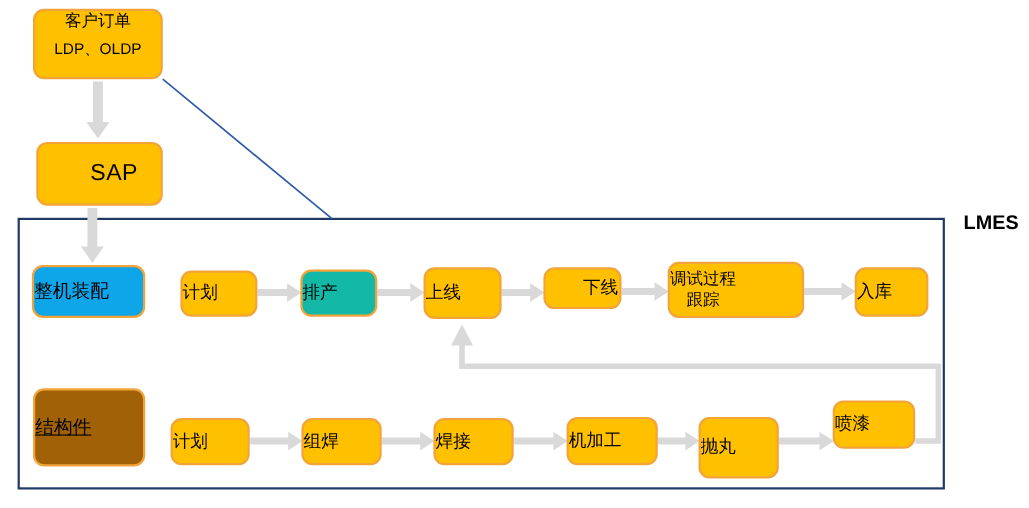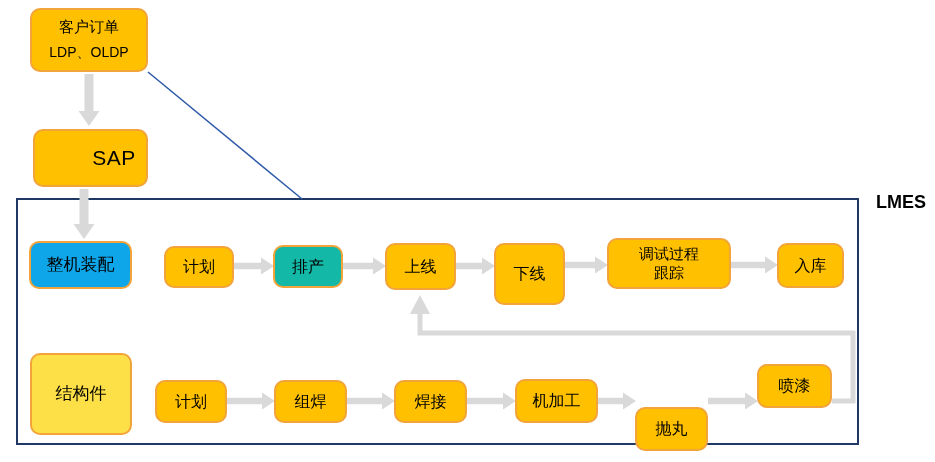--- a/index.html
+++ b/index.html
@@ -1,21 +1,21 @@
 <!DOCTYPE html>
 <html><head>
 <meta charset="utf-8">
 <style>
   html,body{margin:0;padding:0;background:#fff;}
   #canvas{
     position:relative;width:935px;height:462px;background:#fff;overflow:hidden;
     font-family:"Liberation Sans","DejaVu Sans",sans-serif;color:#000;
   }
   .node{
-    position:absolute;display:flex;align-items:center;justify-content:center;
+    position:absolute;display:flex;align-items:center;justify-content:flex-start;
     background:#FFC000;border:2px solid #14532d;border-radius:10px;
     box-sizing:border-box;text-align:center;z-index:3;
   }
   .node .lbl{white-space:pre-line;line-height:1.25;font-size:16px;}
   .src .lbl{font-size:17px;}
   #node-customer-order{flex-direction:column;gap:7px;}
   #node-customer-order .l1{font-size:15px;}
   #node-customer-order .l2{font-size:14px;}
   #node-sap .lbl{font-size:21px;letter-spacing:.5px;margin-left:47px;}
   #node-debug .lbl{font-size:15px;}
@@ -67,46 +67,46 @@
   </div>
   <div class="node" style="left: 164px; top: 246px; width: 70px; height: 42px; background: rgb(255, 192, 0); border-color: rgb(242, 164, 58);">
     <span class="lbl">计划</span>
   </div>
   <div class="node" style="left: 273px; top: 245px; width: 70px; height: 43px; background: #14b8a6; border-color: rgb(242, 164, 58);">
     <span class="lbl">排产</span>
   </div>
   <div class="node" style="left: 385px; top: 243px; width: 71px; height: 47px; background: rgb(255, 192, 0); border-color: rgb(242, 164, 58);">
     <span class="lbl">上线</span>
   </div>
-  <div class="node" style="left: 494px; top: 243px; width: 71px; height: 62px; background: rgb(255, 192, 0); border-color: rgb(242, 164, 58);">
+  <div class="node" style="left: 494px; top: 243px; width: 71px; height: 38px; background: rgb(255, 192, 0); border-color: rgb(242, 164, 58); padding-left: 34px;">
     <span class="lbl">下线</span>
   </div>
   <div class="node" id="node-debug" style="left: 607px; top: 238px; width: 124px; height: 51px; background: rgb(255, 192, 0); border-color: rgb(242, 164, 58);">
     <span class="lbl">调试过程
 跟踪</span>
   </div>
   <div class="node" style="left: 777px; top: 243px; width: 67px; height: 45px; background: rgb(255, 192, 0); border-color: rgb(242, 164, 58);">
     <span class="lbl">入库</span>
   </div>
 
-  <div class="node src" style="left: 30px; top: 353px; width: 102px; height: 82px; background: #fde047; border-color: rgb(242, 164, 58);">
+  <div class="node src" style="left: 30px; top: 353px; width: 102px; height: 71px; background: #a16207; border-color: rgb(242, 164, 58); text-decoration: underline;">
     <span class="lbl">结构件</span>
   </div>
   <div class="node" style="left: 155px; top: 380px; width: 72px; height: 43px; background: rgb(255, 192, 0); border-color: rgb(242, 164, 58);">
     <span class="lbl">计划</span>
   </div>
   <div class="node" style="left: 274px; top: 380px; width: 73px; height: 43px; background: rgb(255, 192, 0); border-color: rgb(242, 164, 58);">
     <span class="lbl">组焊</span>
   </div>
   <div class="node" style="left: 394px; top: 380px; width: 73px; height: 43px; background: rgb(255, 192, 0); border-color: rgb(242, 164, 58);">
     <span class="lbl">焊接</span>
   </div>
   <div class="node" style="left: 515px; top: 379px; width: 83px; height: 44px; background: rgb(255, 192, 0); border-color: rgb(242, 164, 58);">
     <span class="lbl">机加工</span>
   </div>
-  <div class="node" style="left: 635px; top: 379px; width: 73px; height: 44px; background: rgb(255, 192, 0); border-color: rgb(242, 164, 58); margin-top: 28px;">
+  <div class="node" style="left: 635px; top: 379px; width: 73px; height: 56px; background: rgb(255, 192, 0); border-color: rgb(242, 164, 58);">
     <span class="lbl">抛丸</span>
   </div>
   <div class="node" style="left: 757px; top: 364px; width: 75px; height: 44px; background: rgb(255, 192, 0); border-color: rgb(242, 164, 58); font-family: Liberation Serif, serif;">
     <span class="lbl">喷漆</span>
   </div>
 
 </div>
 
 </body></html>

